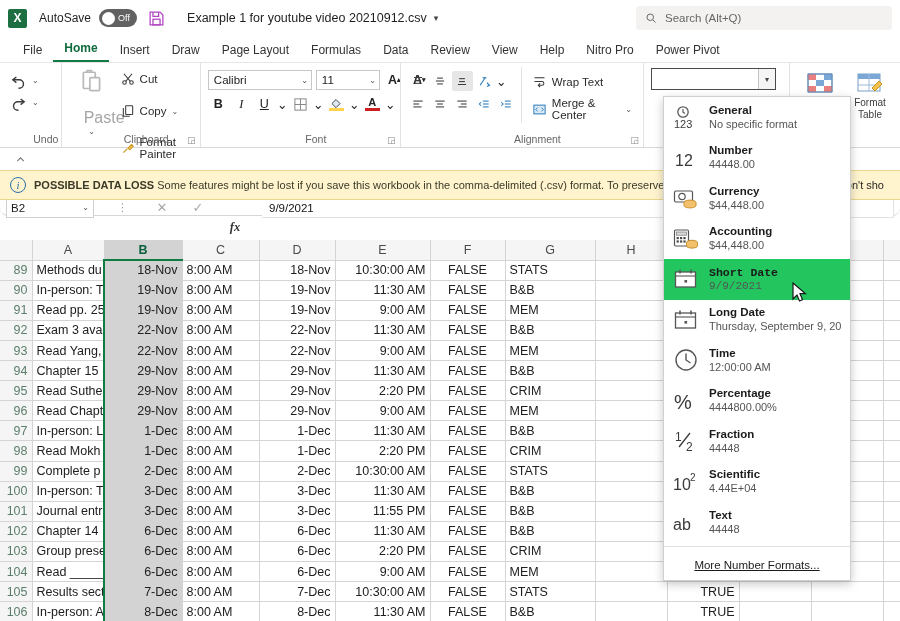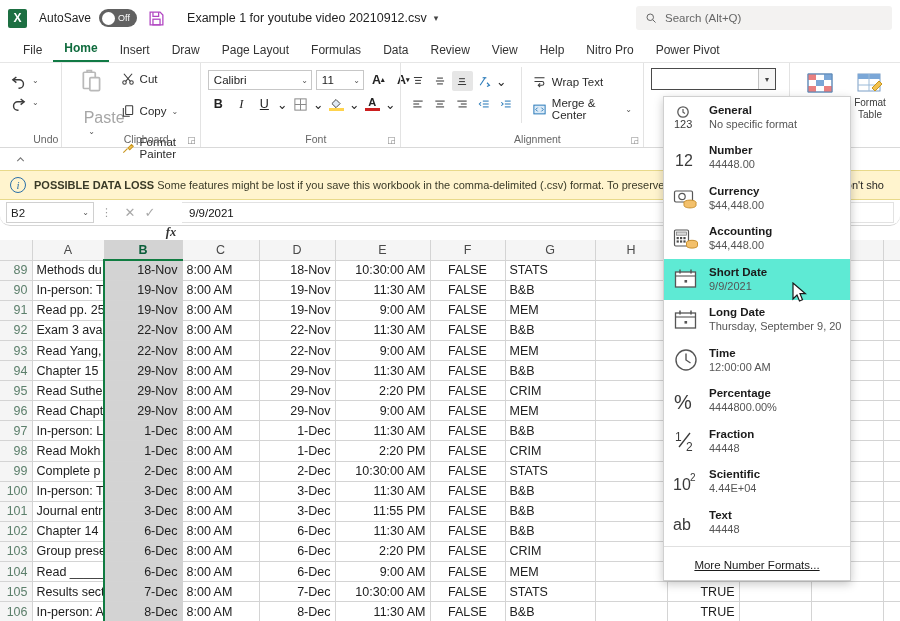--- a/index.html
+++ b/index.html
@@ -86,21 +86,21 @@
             display:flex;align-items:center;padding:0 10px;font-size:11px;color:#3a3a28;gap:8px;
             position:relative; }
   .warn-i{ width:16px;height:16px;border-radius:50%;border:1.4px solid #2a6fa8;color:#2a6fa8;
            display:flex;align-items:center;justify-content:center;font-size:11px;font-style:italic;
            font-family:"Liberation Serif", serif;flex:0 0 auto; }
   .warn-strong{ font-weight:bold; }
   .warn-txt{ overflow:hidden;white-space:nowrap;flex:1; }
   .warn-btn{ margin-left:auto;font-size:11px;color:#1f1f1f;padding:2px 6px;white-space:nowrap; }
 
   
-  .formulabar{ height:26px;display:flex;align-items:center;gap:0;padding:0 6px;background:#fff;
+  .formulabar{ height:16px;display:flex;align-items:center;gap:16px;padding:0 6px;background:#fff;
                border-bottom:1px solid #d6d6d6;border-radius:10px; }
   .namebox{ width:88px;height:21px;border:1px solid #d0d0d0;background:#fff;display:flex;
             align-items:center;padding:0 4px;font-size:11.5px; }
   .namebox .nv{ flex:1; }
   .fb-dots{ padding:0 7px;color:#9a9a9a;font-size:11px;letter-spacing:1px; }
   .fb-btn{ width:20px;display:flex;align-items:center;justify-content:center;font-size:13px;color:#a8a8a8; }
   .fb-fx{ width:22px;display:flex;align-items:center;justify-content:center;font-size:12.5px;
           font-style:italic;font-family:"Liberation Serif",serif;color:#333;font-weight:bold;margin-top:39px; }
   .fb-input{ flex:1;height:21px;border:1px solid #e2e2e2;border-left:none;background:#fff;
              display:flex;align-items:center;padding-left:7px;font-size:11.5px;color:#111; }
@@ -132,21 +132,21 @@
   td.c-k{ width:72px; }
   td.c-l{ width:72px; }
   .colw-a{width:72px}.colw-b{width:78px}.colw-c{width:77px}.colw-d{width:76px}
   .colw-e{width:95px}.colw-f{width:75px}.colw-g{width:90px}.colw-h{width:72px}
   .colw-i{width:72px}.colw-j{width:72px}.colw-k{width:72px}.colw-l{width:72px}
 
   
   .nfmenu{ position:absolute; left:663px; top:96px; width:188px; background:#fff;
            border:1px solid #d0d0d0; box-shadow:0 3px 9px rgba(0,0,0,.22); z-index:60; }
   .nfitem{ display:flex; align-items:center; height:40.5px; padding:0 8px; gap:9px; }
-  .nfitem.sel{ background:#5eead4; }
+  .nfitem.sel{ background:#22c55e;font-family:Liberation Mono, monospace; }
   .nfico{ width:28px;height:28px;flex:0 0 28px;display:flex;align-items:center;justify-content:center;
           color:#444; }
   .nftxt{ display:flex;flex-direction:column;justify-content:center;line-height:1.2;overflow:hidden; }
   .nfname{ font-size:11.5px;font-weight:bold;color:#1b1b1b;white-space:nowrap; }
   .nfsample{ font-size:11px;color:#555;white-space:nowrap; }
   .nfsep{ height:1px;background:#e0e0e0;margin:3px 0; }
   .nfmore{ height:30px;display:flex;align-items:center;justify-content:center;font-size:11.5px;color:#1b1b1b; }
   .nfmore span{ text-decoration:underline; }
 
   
@@ -273,21 +273,21 @@
     <div class="grp-launch">◲</div>
   </div>
 
   <div class="grp" style="width:200px">
     <div class="grp-body" style="flex-direction:column">
       <div class="font-top">
         <div class="combo" style="width:104px">
           <span class="cv">Calibri</span>
           <span class="cb">⌄</span>
         </div>
-        <div class="combo" style="width:48px">
+        <div class="combo" style="width:64px">
           <span class="cv">11</span>
           <span class="cb">⌄</span>
         </div>
         <div class="sq" style="font-weight:600">A<sup style="font-size:7px">▴</sup></div>
         <div class="sq" style="font-weight:600">A<sup style="font-size:7px">▾</sup></div>
       </div>
       <div class="font-bot">
         <div class="sq" style="font-weight:bold">B</div>
         <div class="sq" style="font-style:italic;font-family:'Liberation Serif',serif">I</div>
         <div class="sq" style="text-decoration:underline">U</div>

